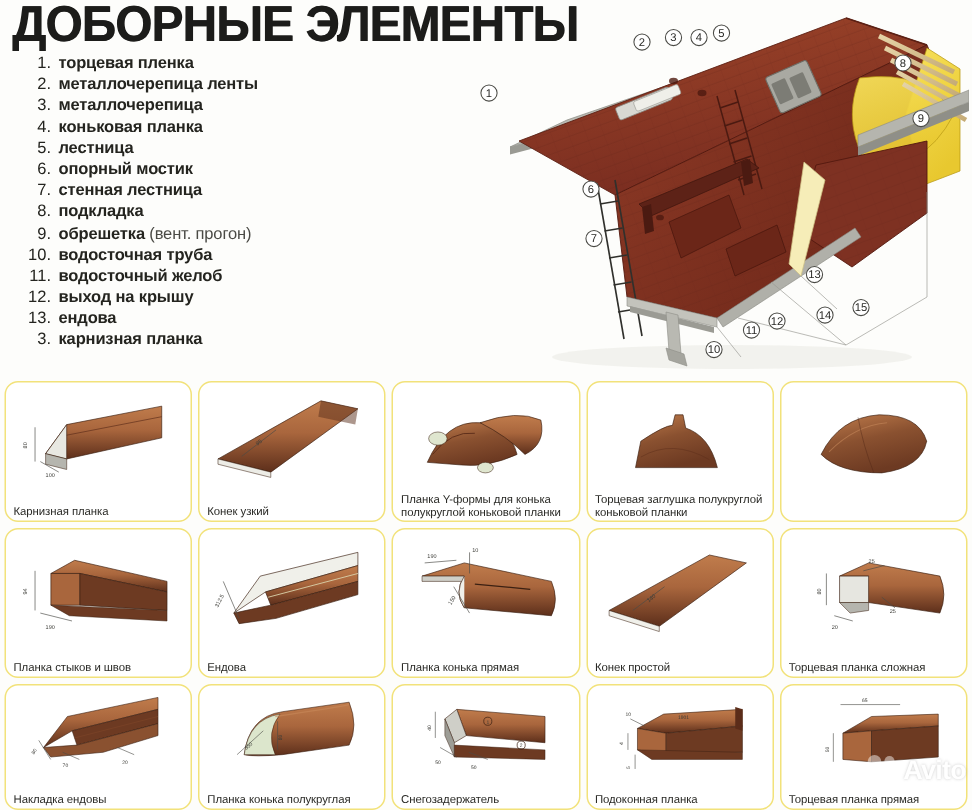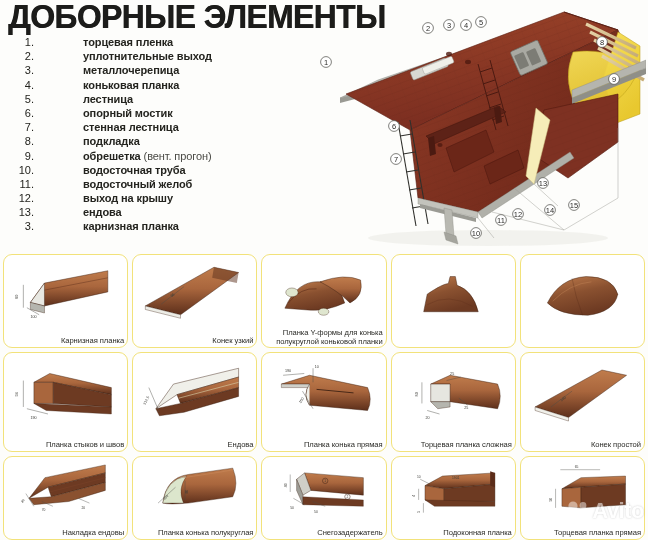--- a/index.html
+++ b/index.html
@@ -23,21 +23,21 @@
     transform:scaleX(1.06) scaleY(1.12);
     transform-origin:left top;
     white-space:nowrap;
     text-shadow:0.5px 0 0 #1c1c1a;
   }
 
   
   .legend{position:absolute;left:14px;top:36px;width:210px;}
   .leg-row{display:flex;align-items:baseline;height:14.2px;font-size:11px;color:#24241f;}
   .leg-num{width:20px;text-align:right;flex:0 0 20px;font-weight:normal;padding-right:5px;}
-  .leg-txt{font-weight:bold;white-space:nowrap;letter-spacing:-0.1px;margin-left:44px;}
+  .leg-txt{font-weight:bold;white-space:nowrap;letter-spacing:-0.1px;}
   .leg-txt .paren{font-weight:normal;color:#4a4a45;}
 
   
   .diagram{position:absolute;left:318px;top:2px;width:328px;height:248px;}
   .diagram svg{display:block;}
   .callout-t{font-family:"Liberation Sans",sans-serif;font-size:7.5px;fill:#2b2b28;}
 
   
   .grid{
     position:absolute;left:3px;top:254px;
@@ -46,59 +46,58 @@
     grid-template-columns:repeat(5,1fr);
     grid-template-rows:94px 100px 84px;
     gap:4px 4px;
   }
   .card{
     position:relative;
     border:1.4px solid #f2e27a;
     border-radius:9px;
     background:#ffffff;
     overflow:hidden;
-    text-align:right;
   }
   .card .art{position:absolute;left:0;top:0;right:0;bottom:20px;}
   .card .art svg{display:block;width:100%;height:100%;}
   .card .cap{
     position:absolute;left:5px;right:3px;bottom:2px;
     font-size:7.6px;line-height:9.1px;
     color:#2a2a26;font-weight:normal;
     letter-spacing:-0.05px;
   }
   .card.two .cap{bottom:1px;}
   .card.two .art{bottom:19px;}
 
   
   .wm{
     position:absolute;right:4px;bottom:16px;
     display:flex;align-items:center;gap:3px;
     opacity:.55;pointer-events:none;
   }
   .wm .txt{
-    font-size:22px;font-weight:bold;color:#ffffff;
+    font-size:18px;font-weight:bold;color:#ffffff;
     letter-spacing:-0.5px;
     text-shadow:0 0 2px rgba(120,120,120,.7);
   }
 </style>
 </head>
 <body>
 <div id="page">
 
 <div class="title">ДОБОРНЫЕ ЭЛЕМЕНТЫ</div>
 
 <div class="legend" id="legend">
       <div class="leg-row">
         <span class="leg-num">1.</span>
         <span class="leg-txt"><span>торцевая пленка</span><span class="paren"></span></span>
       </div>
       <div class="leg-row">
         <span class="leg-num">2.</span>
-        <span class="leg-txt"><span>уплотнительные выход</span><span class="paren"></span></span>
+        <span class="leg-txt"><span>металлочерепица ленты</span><span class="paren"></span></span>
       </div>
       <div class="leg-row">
         <span class="leg-num">3.</span>
         <span class="leg-txt"><span>металлочерепица</span><span class="paren"></span></span>
       </div>
       <div class="leg-row">
         <span class="leg-num">4.</span>
         <span class="leg-txt"><span>коньковая планка</span><span class="paren"></span></span>
       </div>
       <div class="leg-row">
@@ -445,20 +444,21 @@
     <linearGradient id="gr_end-cap" x1="0" y1="0" x2="0" y2="1">
       <stop offset="0" stop-color="#c07c4c"></stop>
                 <stop offset="0.45" stop-color="#a9663d"></stop>
                 <stop offset="1" stop-color="#5d2f1b"></stop>
     </linearGradient>
   </defs>
             <path d="M36 62 L40 42 Q58 30 64 30 L66 22 L72 22 L74 32 Q92 38 98 62 Z" fill="url(#g_end-cap)" stroke="#3b2012" stroke-width="0.5"></path>
         <path d="M40 54 Q64 40 92 56" fill="none" stroke="#5b2c19" stroke-width="0.6" opacity="0.6"></path>
           </svg>
         </div>
+        <div class="cap">Торцевая заглушка полукруглой коньковой планки</div>
       </div>
       <div class="card two">
         <div class="art">
           <svg viewBox="0 0 140 78" preserveAspectRatio="xMidYMid meet" xmlns="http://www.w3.org/2000/svg">
             <defs>
     <linearGradient id="g_hip-end" x1="0" y1="0" x2="0.4" y2="1">
       <stop offset="0" stop-color="#c07c4c"></stop>
                 <stop offset="0.5" stop-color="#8a5130"></stop>
                 <stop offset="1" stop-color="#6d3a22"></stop>
     </linearGradient>
@@ -558,20 +558,45 @@
         <text x="44" y="52" font-size="4.2" fill="#3b3b36" font-family="Liberation Sans,sans-serif" transform="rotate(-58 44 52)">150</text>
         <path d="M62 36 L104 40" stroke="#3b2012" stroke-width="1" marker-end="none"></path>
           </svg>
         </div>
         <div class="cap">Планка конька прямая</div>
       </div>
       <div class="card">
         <div class="art">
           <svg viewBox="0 0 140 78" preserveAspectRatio="xMidYMid meet" xmlns="http://www.w3.org/2000/svg">
             <defs>
+    <linearGradient id="g_ridge-simple" x1="0" y1="0" x2="0.4" y2="1">
+      <stop offset="0" stop-color="#c07c4c"></stop>
+                <stop offset="0.5" stop-color="#8a5130"></stop>
+                <stop offset="1" stop-color="#6d3a22"></stop>
+    </linearGradient>
+    <linearGradient id="gr_ridge-simple" x1="0" y1="0" x2="0" y2="1">
+      <stop offset="0" stop-color="#c07c4c"></stop>
+                <stop offset="0.45" stop-color="#a9663d"></stop>
+                <stop offset="1" stop-color="#5d2f1b"></stop>
+    </linearGradient>
+  </defs>
+            <path d="M16 56 L54 68 L120 20 L92 14 Z" fill="url(#gr_ridge-simple)" stroke="#3b2012" stroke-width="0.5"></path>
+        <path d="M16 56 L54 68 L54 72 L16 60 Z" fill="#f0f0ea" stroke="#3b2012" stroke-width="0.4"></path>
+        <g stroke="#4b4b46" stroke-width="0.5" fill="none">
+              <path d="M34 56 L58 38"></path>
+            </g>
+        <text x="46" y="50" font-size="4.2" fill="#3b3b36" font-family="Liberation Sans,sans-serif" transform="rotate(-38 46 50)">140</text>
+          </svg>
+        </div>
+        <div class="cap">Конек простой</div>
+      </div>
+      <div class="card">
+        <div class="art">
+          <svg viewBox="0 0 140 78" preserveAspectRatio="xMidYMid meet" xmlns="http://www.w3.org/2000/svg">
+            <defs>
     <linearGradient id="g_gable-complex" x1="0" y1="0" x2="0.4" y2="1">
       <stop offset="0" stop-color="#c07c4c"></stop>
                 <stop offset="0.5" stop-color="#8a5130"></stop>
                 <stop offset="1" stop-color="#6d3a22"></stop>
     </linearGradient>
     <linearGradient id="gr_gable-complex" x1="0" y1="0" x2="0" y2="1">
       <stop offset="0" stop-color="#c07c4c"></stop>
                 <stop offset="0.45" stop-color="#a9663d"></stop>
                 <stop offset="1" stop-color="#5d2f1b"></stop>
     </linearGradient>
@@ -585,45 +610,20 @@
               <path d="M62 26 L78 22"></path>
               <path d="M76 46 L86 54"></path>
             </g>
         <text x="30" y="44" font-size="4.2" fill="#3b3b36" font-family="Liberation Sans,sans-serif" transform="rotate(-90 30 44)">80</text>
         <text x="38" y="70" font-size="4.2" fill="#3b3b36" font-family="Liberation Sans,sans-serif">20</text>
         <text x="66" y="20" font-size="4.2" fill="#3b3b36" font-family="Liberation Sans,sans-serif">25</text>
         <text x="82" y="58" font-size="4.2" fill="#3b3b36" font-family="Liberation Sans,sans-serif">25</text>
           </svg>
         </div>
         <div class="cap">Торцевая планка сложная</div>
-      </div>
-      <div class="card">
-        <div class="art">
-          <svg viewBox="0 0 140 78" preserveAspectRatio="xMidYMid meet" xmlns="http://www.w3.org/2000/svg">
-            <defs>
-    <linearGradient id="g_ridge-simple" x1="0" y1="0" x2="0.4" y2="1">
-      <stop offset="0" stop-color="#c07c4c"></stop>
-                <stop offset="0.5" stop-color="#8a5130"></stop>
-                <stop offset="1" stop-color="#6d3a22"></stop>
-    </linearGradient>
-    <linearGradient id="gr_ridge-simple" x1="0" y1="0" x2="0" y2="1">
-      <stop offset="0" stop-color="#c07c4c"></stop>
-                <stop offset="0.45" stop-color="#a9663d"></stop>
-                <stop offset="1" stop-color="#5d2f1b"></stop>
-    </linearGradient>
-  </defs>
-            <path d="M16 56 L54 68 L120 20 L92 14 Z" fill="url(#gr_ridge-simple)" stroke="#3b2012" stroke-width="0.5"></path>
-        <path d="M16 56 L54 68 L54 72 L16 60 Z" fill="#f0f0ea" stroke="#3b2012" stroke-width="0.4"></path>
-        <g stroke="#4b4b46" stroke-width="0.5" fill="none">
-              <path d="M34 56 L58 38"></path>
-            </g>
-        <text x="46" y="50" font-size="4.2" fill="#3b3b36" font-family="Liberation Sans,sans-serif" transform="rotate(-38 46 50)">140</text>
-          </svg>
-        </div>
-        <div class="cap">Конек простой</div>
       </div>
       <div class="card">
         <div class="art">
           <svg viewBox="0 0 140 78" preserveAspectRatio="xMidYMid meet" xmlns="http://www.w3.org/2000/svg">
             <defs>
     <linearGradient id="g_valley-cover" x1="0" y1="0" x2="0.4" y2="1">
       <stop offset="0" stop-color="#c07c4c"></stop>
                 <stop offset="0.5" stop-color="#8a5130"></stop>
                 <stop offset="1" stop-color="#6d3a22"></stop>
     </linearGradient>

